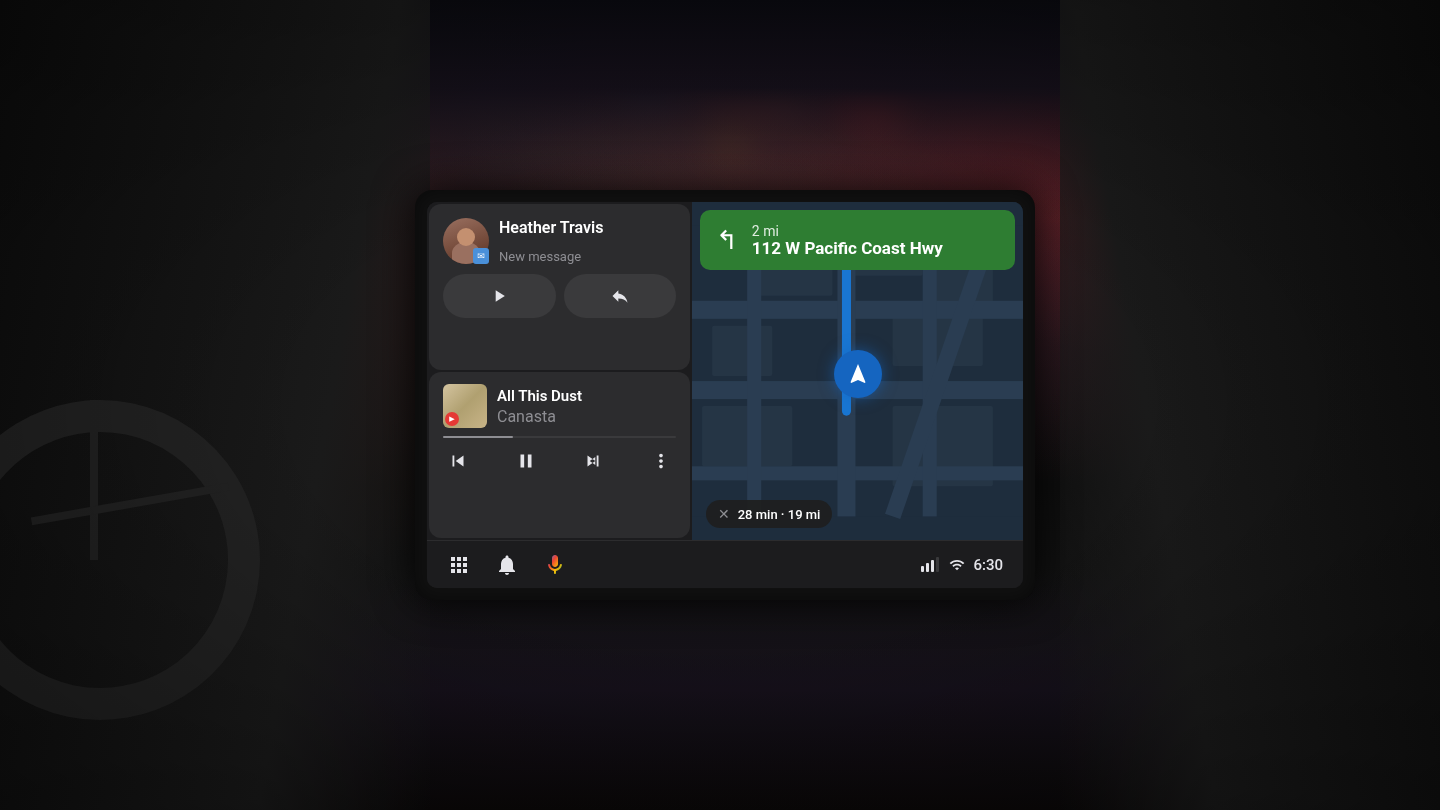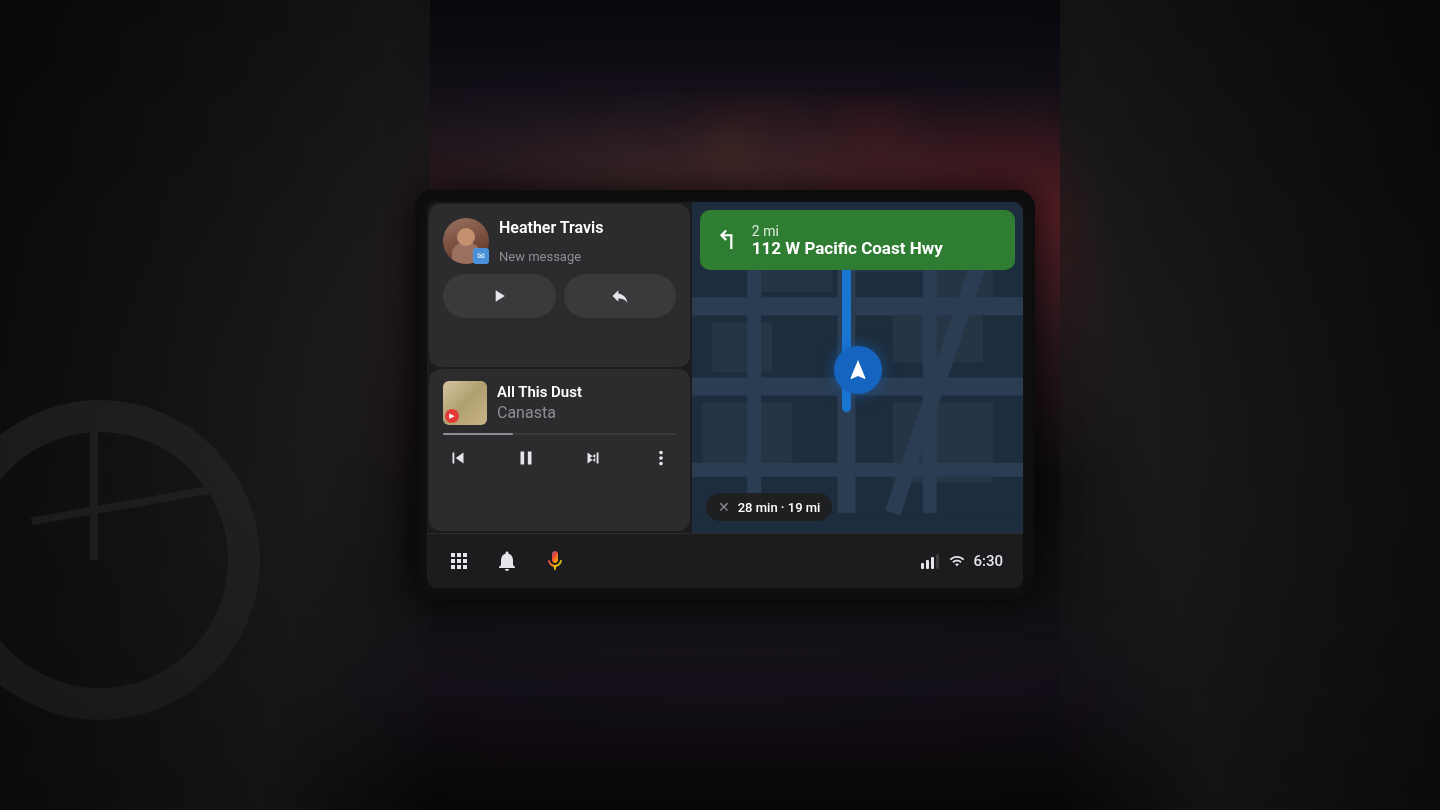--- a/index.html
+++ b/index.html
@@ -375,21 +375,21 @@
       background: #1565c0;
       border-radius: 50%;
       display: flex;
       align-items: center;
       justify-content: center;
       box-shadow: 0 0 15px rgba(21,101,192,0.6);
     }
 
     
     .status-bar {
-      height: 55px;
+      height: 48px;
       background: #1c1c1e;
       display: flex;
       align-items: center;
       padding: 0 20px;
       gap: 0;
       border-top: 1px solid #2c2c2e;
     }
 
     .status-left {
       display: flex;

